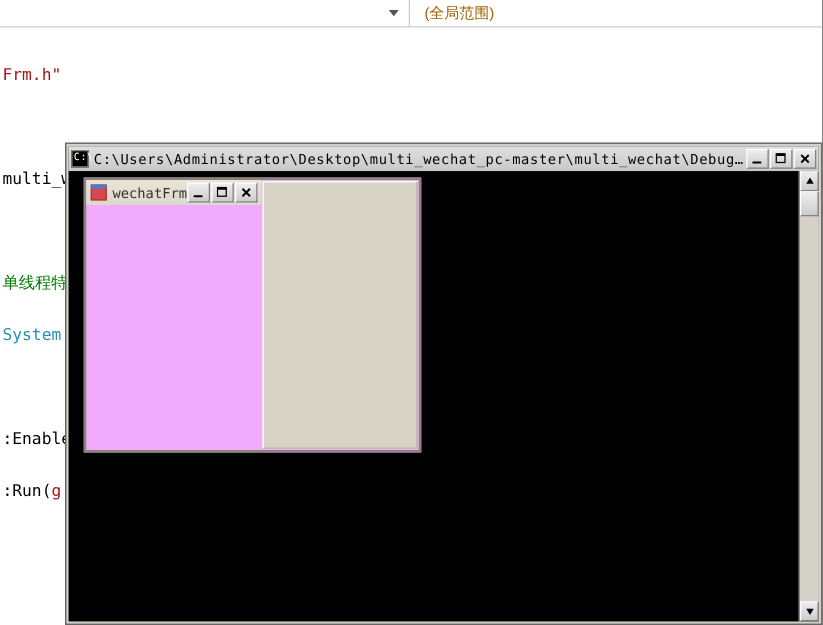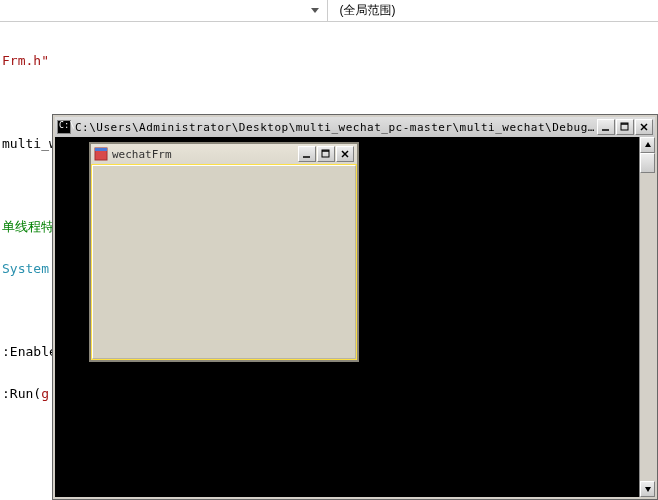--- a/index.html
+++ b/index.html
@@ -24,21 +24,21 @@
       align-items: center;
       justify-content: flex-end;
       padding-right: 8px;
       border-right: 1px solid #ccc;
     }
     .top-right {
       flex: 1;
       display: flex;
       align-items: center;
       padding-left: 12px;
-      color: #000000;
+      color: #a16207;
     }
     .dropdown-arrow {
       width: 0; height: 0;
       border-left: 4px solid transparent;
       border-right: 4px solid transparent;
       border-top: 5px solid #555;
     }
     .code-area {
       position: relative;
       padding: 8px 2px;
@@ -144,25 +144,23 @@
     }
 
     
     .form-window {
       position: absolute;
       left: 12px;
       top: 5px;
       width: 270px;
       height: 220px;
       border: 2px solid #8a867a;
-      background: #fde047;
-      display: flex;
-      flex-direction: column;
+      background: #f0abfc;
+      display: flex;
       box-shadow: 1px 1px 0 rgba(0,0,0,0.2);
-      margin-left: 22px;
     }
     .form-titlebar {
       height: 20px;
       background: linear-gradient(#e8e4d8, #dcd8cc);
       display: flex;
       align-items: center;
       padding: 0 3px;
       font-family: "Terminal", "NSimSun", Consolas, monospace;
       font-size: 11px;
     }

